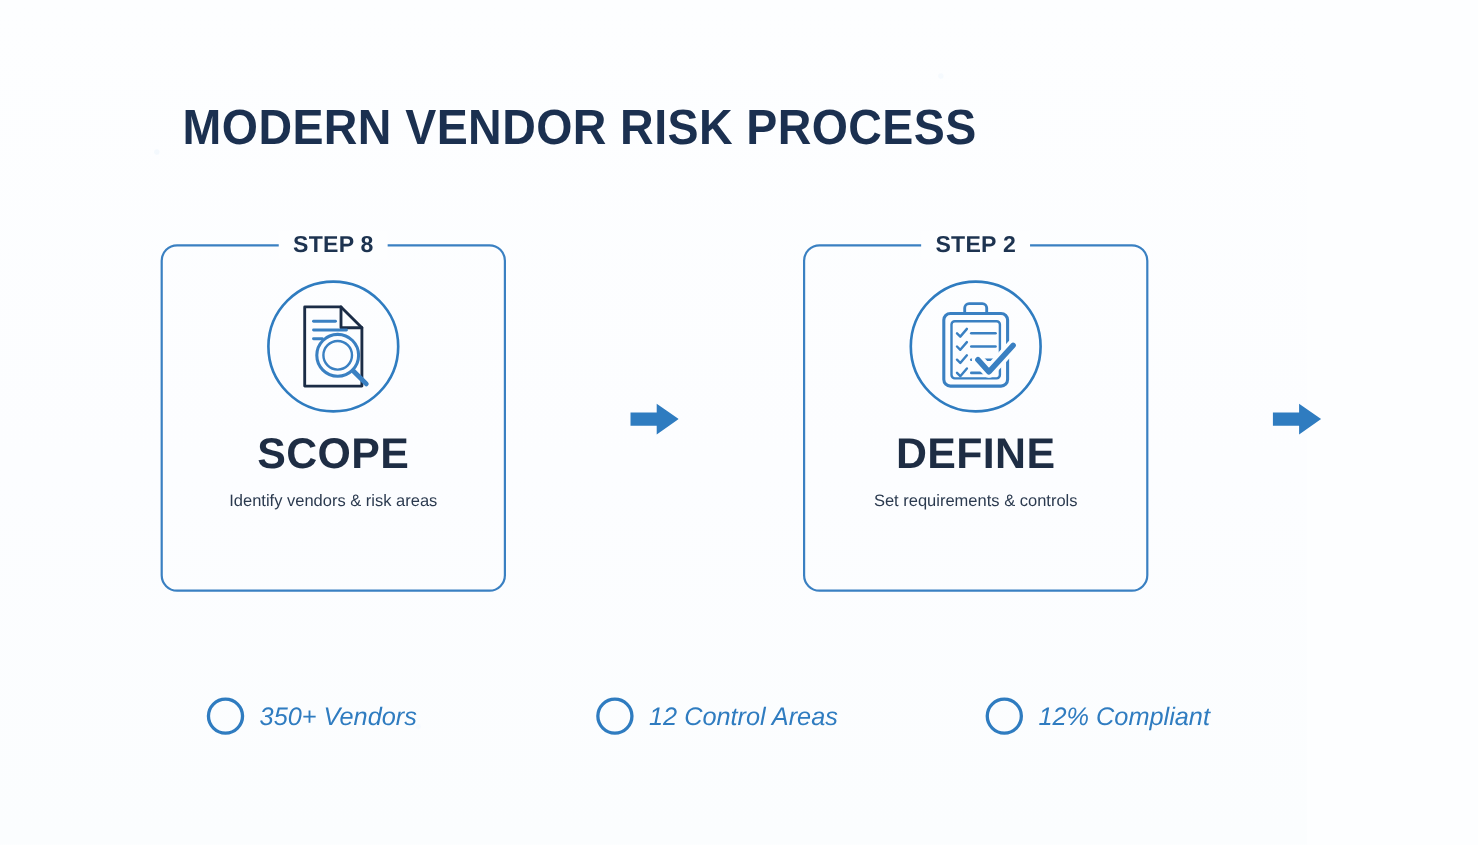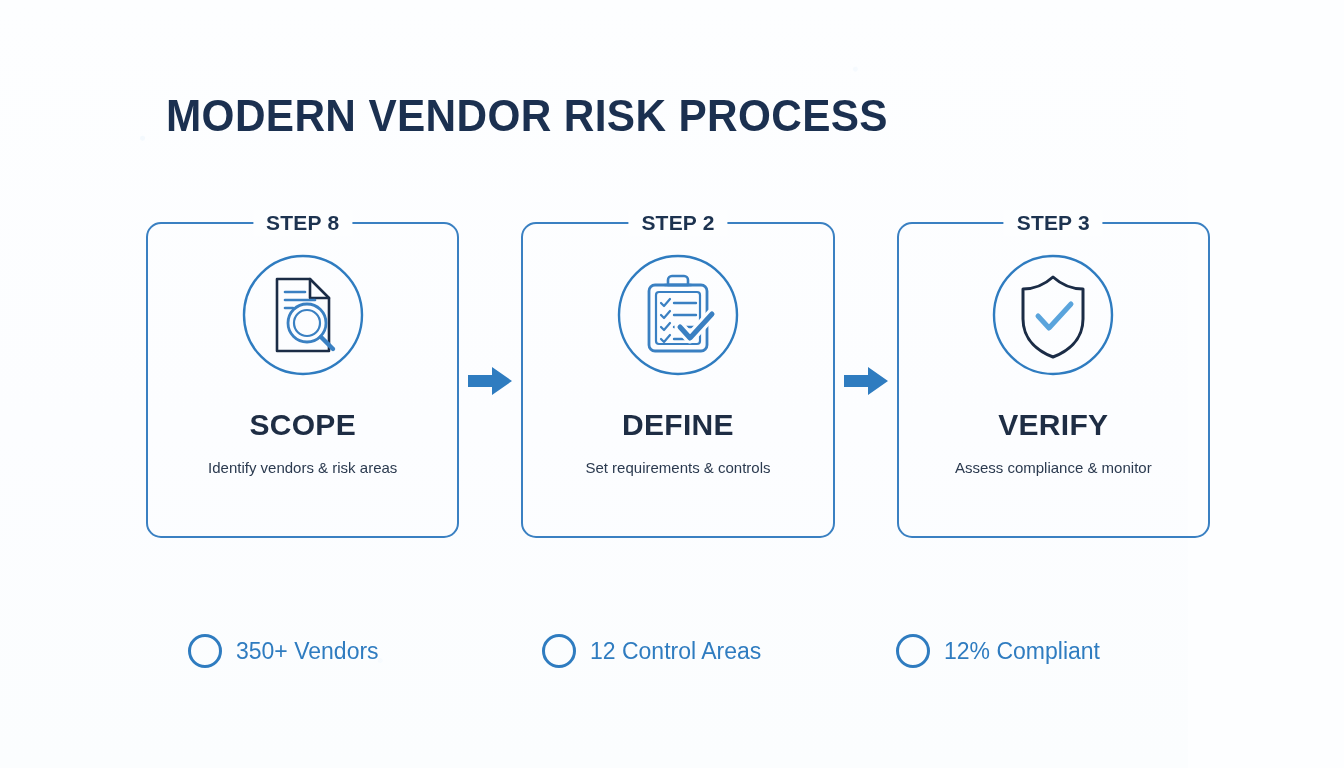--- a/index.html
+++ b/index.html
@@ -89,22 +89,22 @@
   .icon-wrap {
     margin-top: 29px;
     width: 124px;
     height: 124px;
     display: flex;
     align-items: center;
     justify-content: center;
   }
 
   .step-name {
-    margin-top: 31px;
-    font-size: 30px;
+    margin-top: 19px;
+    font-size: 39px;
     line-height: 34px;
     font-weight: 700;
     color: #1e2d44;
     letter-spacing: 0.3px;
   }
 
   .step-desc {
     margin-top: 12px;
     width: 248px;
     text-align: center;
@@ -146,20 +146,21 @@
     border: 3px solid #2f7cc0;
     box-sizing: border-box;
     flex: 0 0 auto;
   }
   .stat-label {
     margin-left: 14px;
     font-size: 23px;
     line-height: 30px;
     color: #2f7cc0;
     white-space: nowrap;
+    font-style: italic;
   }
 </style>
 </head>
 <body>
 
 <div class="canvas">
 
   <h1 class="page-title">MODERN VENDOR RISK PROCESS</h1>
 
   <div class="steps-row">
@@ -224,35 +225,20 @@
       <div class="step-name">DEFINE</div>
       <div class="step-desc">Set requirements &amp; controls</div>
     </div>
 
     <div class="arrow-gap">
       <svg width="44" height="32" viewBox="0 0 44 32" aria-hidden="true">
         <path d="M0 10 H24 V2 L44 16 L24 30 V22 H0 Z" fill="#2f7cc0"></path>
       </svg>
     </div>
 
-    <div class="step-card">
-      <div class="step-chip">STEP 3</div>
-
-      <div class="icon-wrap">
-        <svg width="124" height="124" viewBox="0 0 124 124" aria-hidden="true">
-          <circle cx="62" cy="62" r="59" fill="none" stroke="#2f7cc0" stroke-width="2.4"></circle>
-          <path d="M62 24 c11 10 23 12 30 12 v30 c0 22 -17 33 -30 38
-                   c-13 -5 -30 -16 -30 -38 V36 c7 0 19 -2 30 -12 Z" fill="none" stroke="#1b2c46" stroke-width="3" stroke-linejoin="round" stroke-linecap="round"></path>
-          <path d="M47 63 l11 12 l22 -24" fill="none" stroke="#5aa4dc" stroke-width="5" stroke-linecap="round" stroke-linejoin="round"></path>
-        </svg>
-      </div>
-
-      <div class="step-name">VERIFY</div>
-      <div class="step-desc">Assess compliance &amp; monitor</div>
-    </div>
 
   </div>
 
   <div class="stats-row">
     <div class="stat">
       <span class="stat-dot"></span>
       <span class="stat-label">350+ Vendors</span>
     </div>
     <div class="stat">
       <span class="stat-dot"></span>

